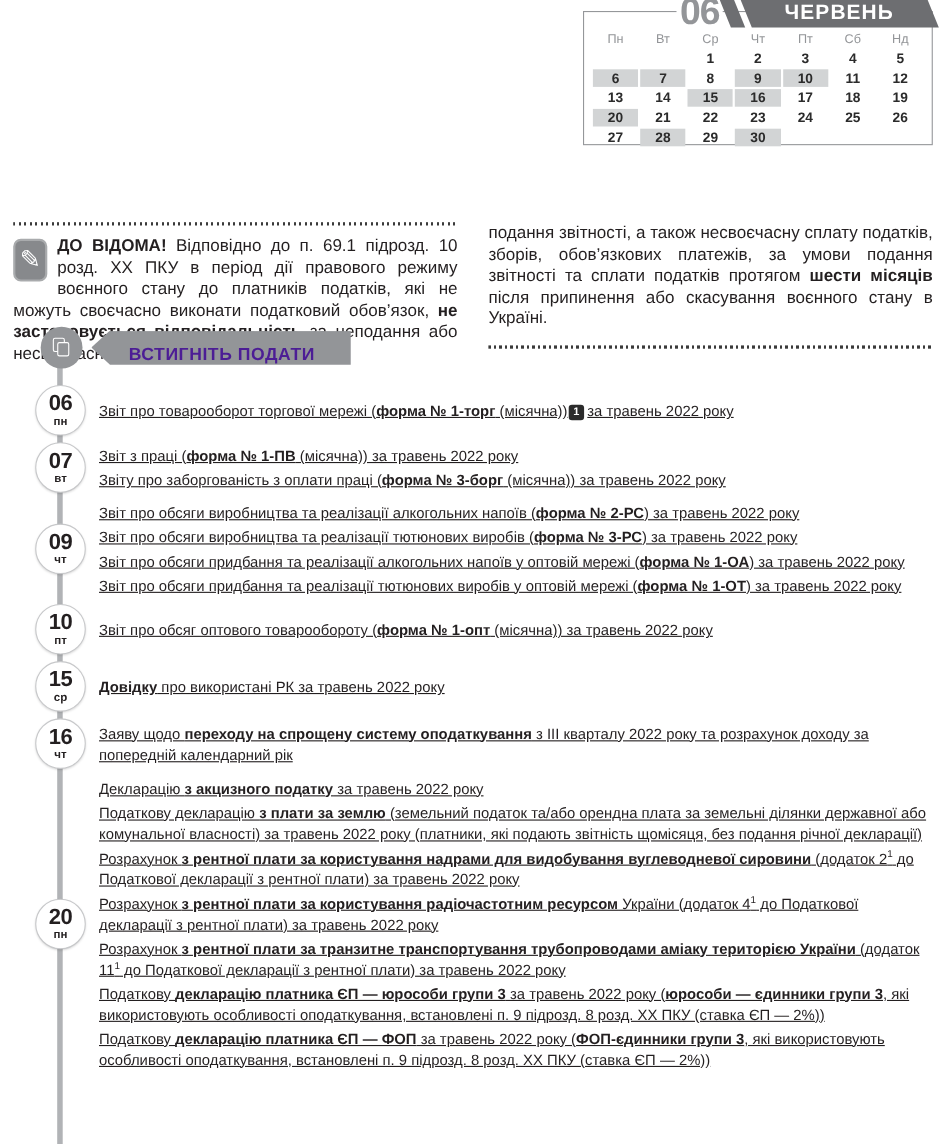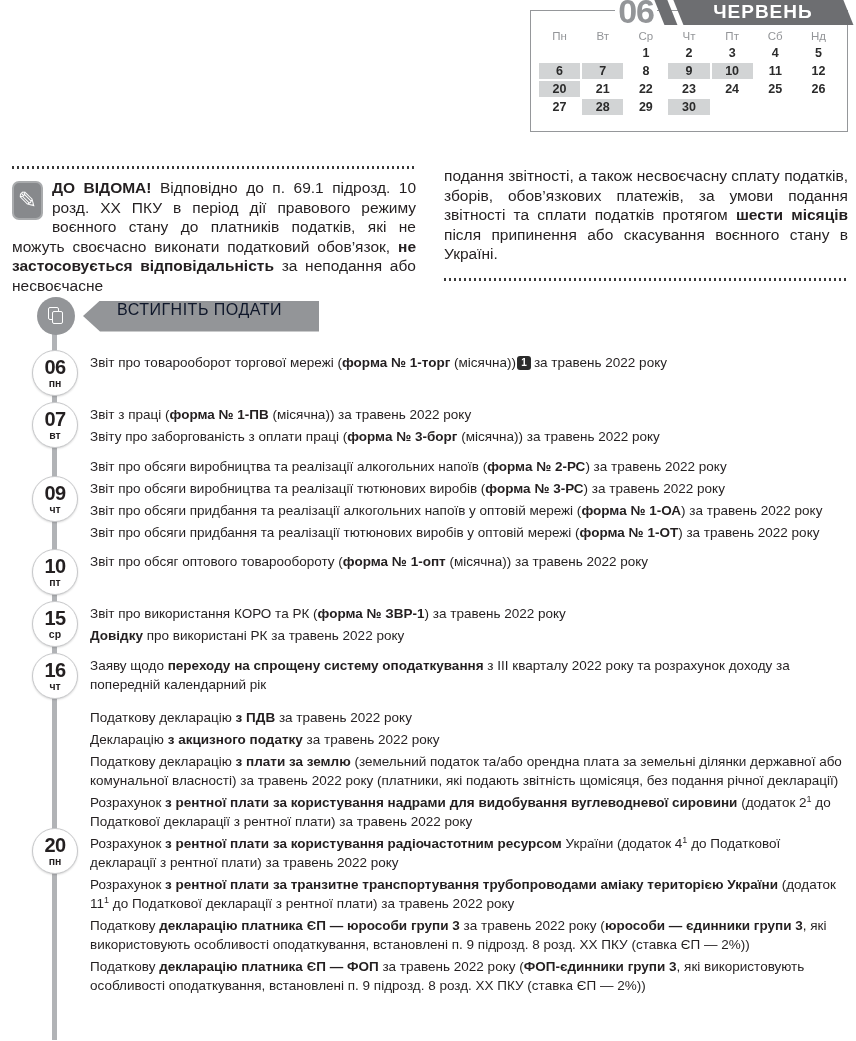--- a/index.html
+++ b/index.html
@@ -20,53 +20,53 @@
     display:flex; align-items:center; justify-content:center; }
   .cal-banner span { transform:skewX(-22deg); color:#fff; font-weight:bold; font-size:19px; letter-spacing:1px; }
   table.cal { width:100%; border-collapse:separate; border-spacing:2px 2px; table-layout:fixed; }
   table.cal th { color:#939598; font-weight:normal; font-size:11.5px; text-align:center; height:14px; }
   table.cal td { text-align:center; font-size:12.5px; font-weight:bold; color:#2b2b2b; height:15px; }
   table.cal td.hl { background:#d2d4d5; }
 
   
   .notice { position:absolute; top:166px; left:12px; width:836px; }
   .notice-cols { display:flex; gap:28px; }
-  .ncol { flex:1; text-align:justify; font-size:15.5px; line-height:19.5px; }
+  .ncol { flex:1; text-align:justify; font-size:15.5px; line-height:19.5px;margin-top:36px; }
   .dotted { height:3px;
     background-image:repeating-linear-gradient(90deg,#3a3a3a 0 2px,transparent 2px 5px); }
   .ncol .dotted.top { margin-bottom:9px; }
   .ncol .dotted.bottom { margin-top:14px; }
   .notice-icon { float:left; width:31px; height:39px; background:#87898c; border-radius:7px;
     color:#fff; font-size:23px; display:flex; align-items:center; justify-content:center;
     margin:3px 9px 2px 0; border:2px solid #a9abad; }
 
   
   .section-head { position:absolute; top:297px; left:12px; display:flex; align-items:center; z-index:3; }
   .sec-circle { width:38px; height:38px; border-radius:50%; background:#939598; margin-left:25px;
     display:flex; align-items:center; justify-content:center; position:relative; }
   .doc-icon { position:relative; width:16px; height:18px; }
   .doc-icon i { position:absolute; display:block; width:11px; height:13px; border:1.6px solid #fff; border-radius:2px; background:#939598; }
   .doc-icon i:first-child { left:0; top:0; }
   .doc-icon i:last-child { left:4px; top:4px; }
-  .sec-banner { margin-left:8px; height:31px; width:236px; background:#939598; color:#0f172a;
+  .sec-banner { margin-left:8px; height:31px; width:236px; background:#939598; color:#4c1d95;
     clip-path:polygon(0 50%, 17px 0, 100% 0, 100% 100%, 17px 100%);
-    display:flex; align-items:flex-start; padding-left:34px; font-weight:normal; font-size:16px; letter-spacing:.5px; }
+    display:flex; align-items:flex-end; padding-left:34px; font-weight:bold; font-size:16px; letter-spacing:.5px; }
 
   
   .timeline { position:absolute; top:346px; left:12px; width:836px; }
   .vline { position:absolute; left:40px; top:-12px; height:706px; width:5px; background:#b1b3b6; }
   .group { display:flex; position:relative; margin-top:6px; }
   .group.first { margin-top:4px; }
   .rail { width:78px; flex:none; display:flex; align-items:center; }
   .bubble { width:46px; height:46px; margin-left:20px; border-radius:50%; background:#fff;
     border:1px solid #c7c8ca; box-shadow:0 1px 2px rgba(0,0,0,.15);
     display:flex; flex-direction:column; align-items:center; justify-content:center; position:relative; z-index:2; }
   .bubble .d { font-size:20px; font-weight:bold; line-height:18px; letter-spacing:-.5px; }
   .bubble .w { font-size:10.5px; font-weight:bold; line-height:10px; margin-top:2px; }
-  .items { flex:1; padding-top:1px; min-height:46px; display:flex; flex-direction:column; justify-content:flex-start; }
+  .items { flex:1; padding-top:1px; min-height:46px; display:flex; flex-direction:column; justify-content:center;text-decoration:underline; }
   .item { font-size:13.5px; line-height:19px; margin:1.5px 0; }
   .badge { display:inline-block; background:#2b2b2b; color:#fff; width:14px; height:14px; border-radius:3px;
     font-size:10px; font-weight:bold; text-align:center; line-height:14px; vertical-align:1px; margin:0 3px 0 1px; }
   sup.fn { font-size:9px; vertical-align:super; line-height:0; }
 </style>
 </head>
 <body>
 
 <div class="page">
 
@@ -103,20 +103,29 @@
           <tr>
             <td class="hl">6</td>
             <td class="hl">7</td>
             <td>8</td>
             <td class="hl">9</td>
             <td class="hl">10</td>
             <td>11</td>
             <td>12</td>
           </tr>
           <tr>
+            <td>13</td>
+            <td>14</td>
+            <td class="hl">15</td>
+            <td class="hl">16</td>
+            <td>17</td>
+            <td>18</td>
+            <td>19</td>
+          </tr>
+          <tr>
             <td class="hl">20</td>
             <td>21</td>
             <td>22</td>
             <td>23</td>
             <td>24</td>
             <td>25</td>
             <td>26</td>
           </tr>
           <tr>
             <td>27</td>
@@ -210,21 +219,20 @@
           </div>
         </div>
         <div class="group">
           <div class="rail">
             <div class="bubble">
               <div class="d">15</div>
               <div class="w">ср</div>
             </div>
           </div>
           <div class="items">
-            <div class="item">Звіт про використання КОРО та РК (<b>форма № ЗВР-1</b>) за травень 2022 року</div>
             <div class="item"><b>Довідку</b> про використані РК за травень 2022 року</div>
           </div>
         </div>
         <div class="group">
           <div class="rail">
             <div class="bubble">
               <div class="d">16</div>
               <div class="w">чт</div>
             </div>
           </div>
@@ -233,21 +241,20 @@
           </div>
         </div>
         <div class="group">
           <div class="rail">
             <div class="bubble">
               <div class="d">20</div>
               <div class="w">пн</div>
             </div>
           </div>
           <div class="items">
-            <div class="item">Податкову декларацію <b>з ПДВ</b> за травень 2022 року</div>
             <div class="item">Декларацію <b>з акцизного податку</b> за травень 2022 року</div>
             <div class="item">Податкову декларацію <b>з плати за землю</b> (земельний податок та/або орендна плата за земельні ділянки державної або комунальної власності) за травень 2022 року (платники, які подають звітність щомісяця, без подання річної декларації)</div>
             <div class="item">Розрахунок <b>з рентної плати за користування надрами для видобування вуглеводневої сировини</b> (додаток 2<sup class="fn">1</sup> до Податкової декларації з рентної плати) за травень 2022 року</div>
             <div class="item">Розрахунок <b>з рентної плати за користування радіочастотним ресурсом</b> України (додаток 4<sup class="fn">1</sup> до Податкової декларації з рентної плати) за травень 2022 року</div>
             <div class="item">Розрахунок <b>з рентної плати за транзитне транспортування трубопроводами аміаку територією України</b> (додаток 11<sup class="fn">1</sup> до Податкової декларації з рентної плати) за травень 2022 року</div>
             <div class="item">Податкову <b>декларацію платника ЄП — юрособи групи 3</b> за травень 2022 року (<b>юрособи — єдинники групи 3</b>, які використовують особливості оподаткування, встановлені п. 9 підрозд. 8 розд. ХХ ПКУ (ставка ЄП — 2%))</div>
             <div class="item">Податкову <b>декларацію платника ЄП — ФОП</b> за травень 2022 року (<b>ФОП-єдинники групи 3</b>, які використовують особливості оподаткування, встановлені п. 9 підрозд. 8 розд. ХХ ПКУ (ставка ЄП — 2%))</div>
           </div>
         </div>
       </div>

